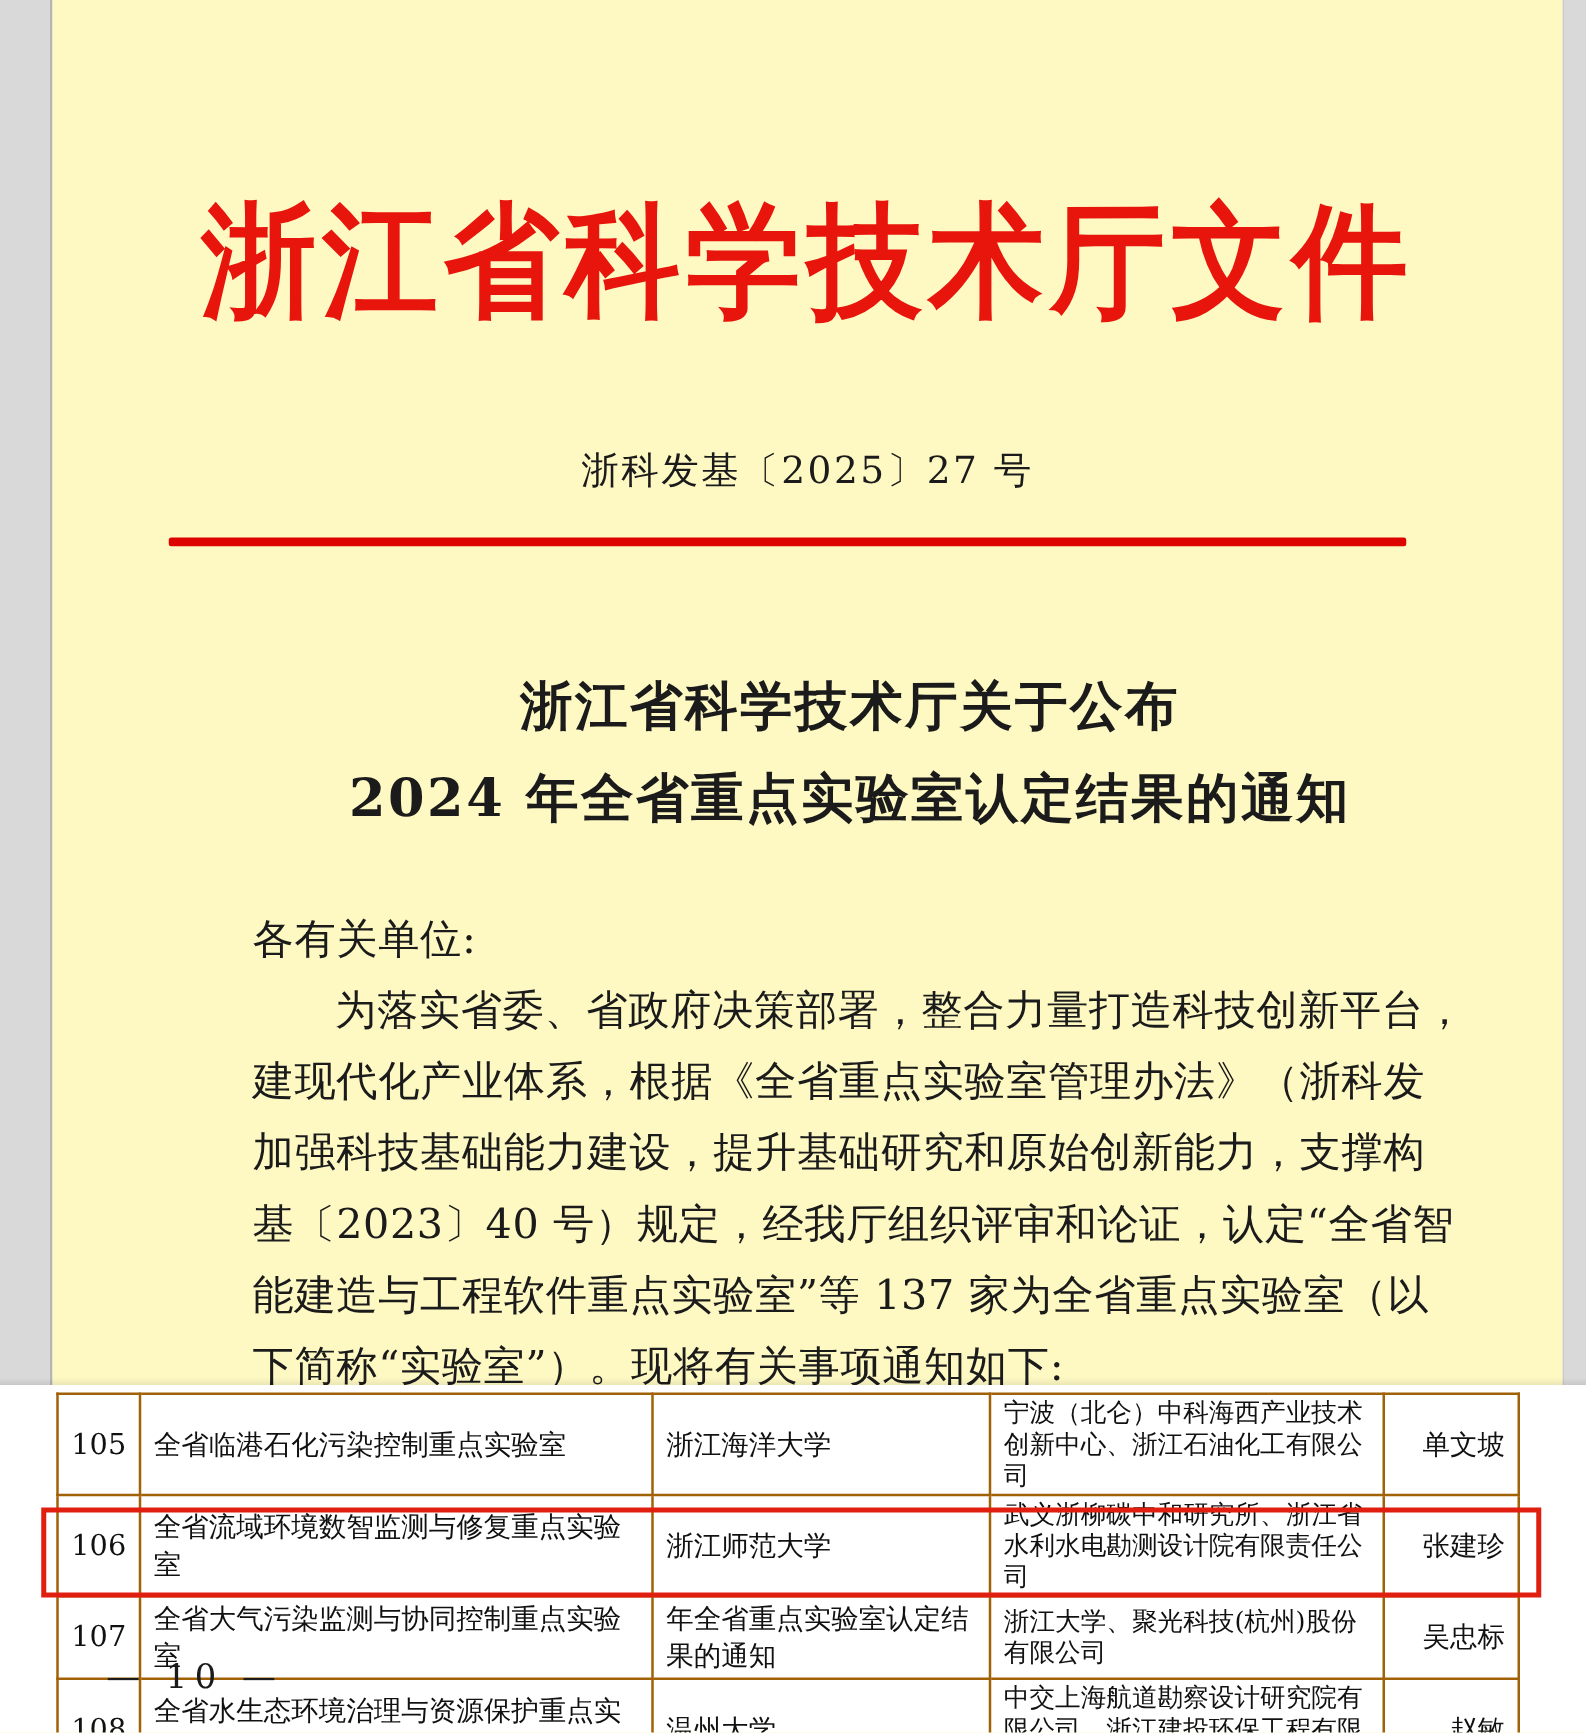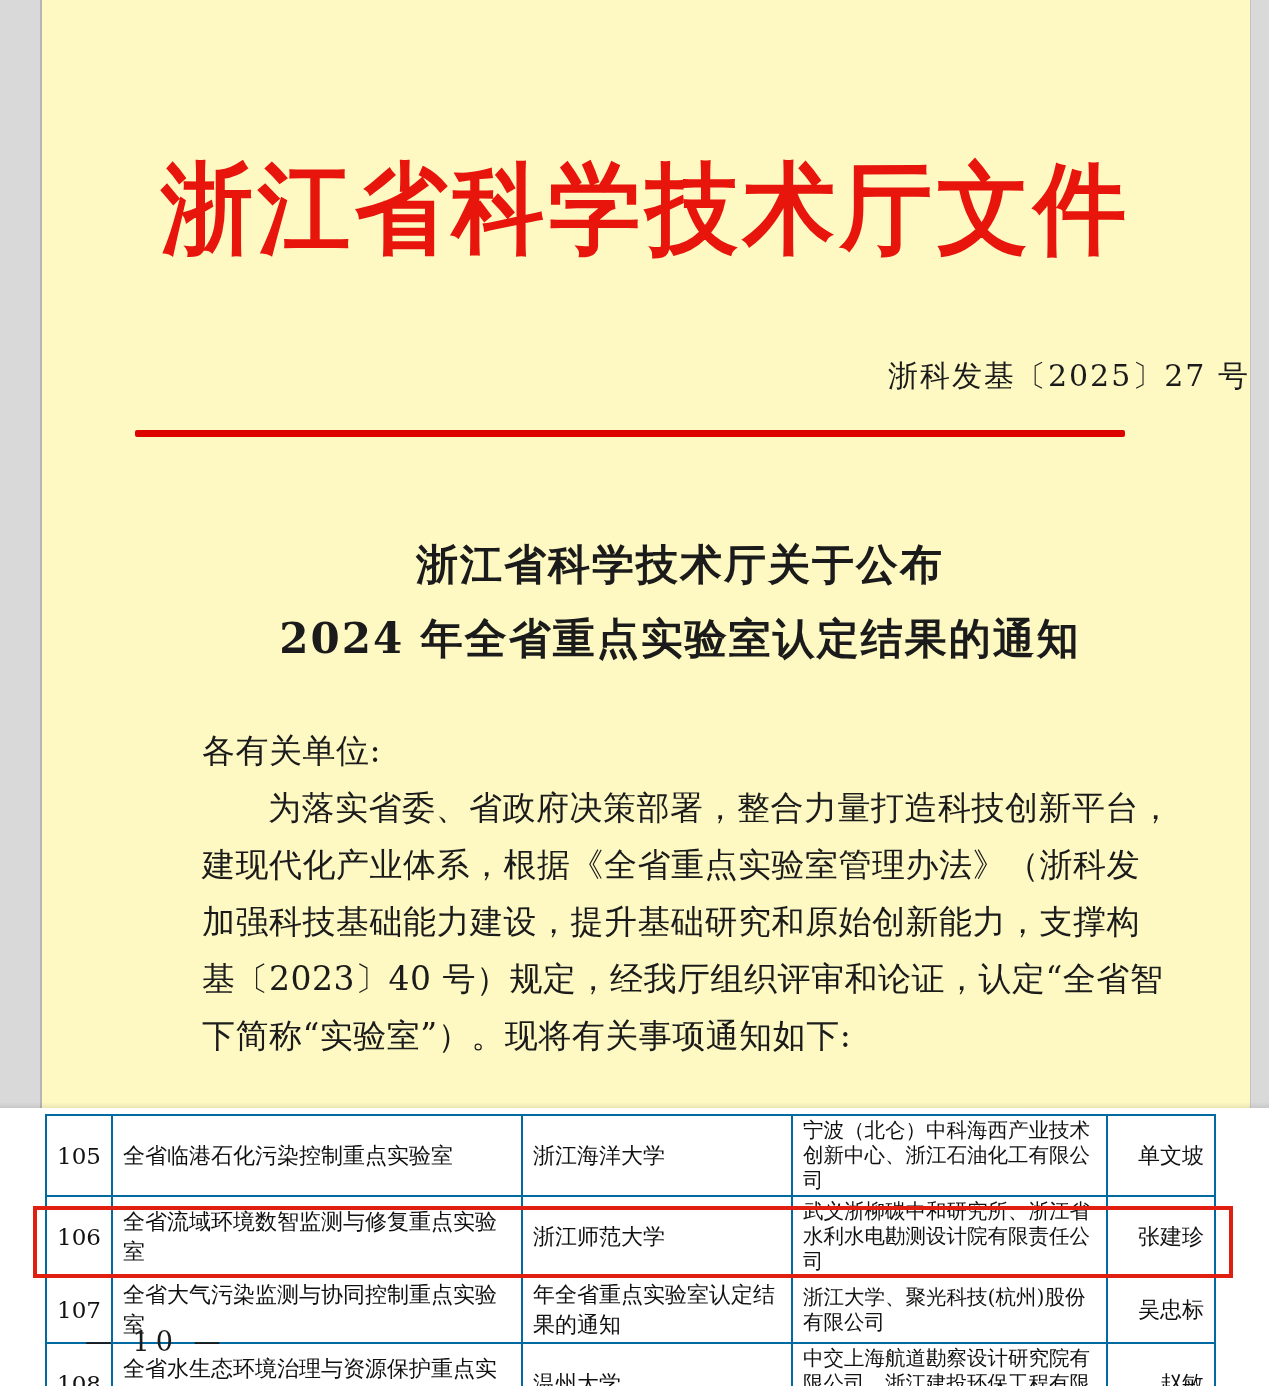--- a/index.html
+++ b/index.html
@@ -17,21 +17,21 @@
   .page{position:absolute;left:42px;top:0;width:1208px;height:1108px;background:#fef9c3;}
 
   .doc-header-title{
     position:absolute;left:0;top:148px;width:100%;
     text-align:center;color:#e8150d;font-weight:900;
     font-size:92px;letter-spacing:5px;white-space:nowrap;
     transform:scaleY(1.08);
   }
   .doc-number{
     position:absolute;left:0;top:356px;width:100%;
-    text-align:right;font-size:30px;letter-spacing:2px;
+    text-align:center;font-size:30px;letter-spacing:2px;
   }
   .red-rule{
     position:absolute;left:93px;top:430px;width:990px;height:7px;
     background:#dd0400;border-radius:2px;
   }
   .notice-title{
     position:absolute;left:0;top:528px;width:100%;
     text-align:center;font-weight:bold;font-size:42px;
     line-height:74px;letter-spacing:2px;margin-left:34px;
   }
@@ -48,21 +48,21 @@
   .table-strip .topshadow{position:absolute;left:0;top:-6px;width:100%;height:6px;
     background:linear-gradient(#ffffff00,#00000014);}
 
   table.results{
     position:absolute;left:45px;top:6px;
     border-collapse:collapse;table-layout:fixed;
     font-size:22px;color:#111;
     font-family:"DejaVu Serif","Liberation Serif",serif;
   }
   table.results td{
-    border:2px solid #0369a1;padding:2px 10px;
+    border:2px solid #a16207;padding:2px 10px;
     overflow:hidden;
   }
   td.c-no{width:44px;text-align:center;font-size:23px;}
   td.c-lab{width:388px;}
   td.c-inst{width:248px;}
   td.c-part{width:293px;font-size:20.5px;line-height:1.22;padding:2px 8px;}
   td.c-dir{width:86px;text-align:right;}
   tr.r0{height:52px;} tr.r1{height:52px;} tr.r2{height:46px;} tr.r3{height:46px;}
 
   .highlight-box{
@@ -92,20 +92,21 @@
     <div>浙江省科学技术厅关于公布</div>
     <div>2024 年全省重点实验室认定结果的通知</div>
   </div>
 
   <div class="body-text">
     <div class="pline salutation">各有关单位:</div>
     <div class="pline first">为落实省委、省政府决策部署，整合力量打造科技创新平台，</div>
     <div class="pline">建现代化产业体系，根据《全省重点实验室管理办法》（浙科发</div>
     <div class="pline">加强科技基础能力建设，提升基础研究和原始创新能力，支撑构</div>
     <div class="pline">基〔2023〕40 号）规定，经我厅组织评审和论证，认定“全省智</div>
+    <div class="pline">能建造与工程软件重点实验室”等 137 家为全省重点实验室（以</div>
     <div class="pline">下简称“实验室”）。现将有关事项通知如下:</div>
   </div>
 </div>
 
 <div class="table-strip">
   <div class="topshadow"></div>
   <table class="results">
     <tbody>
       <tr class="r0">
         <td class="c-no">105</td>

